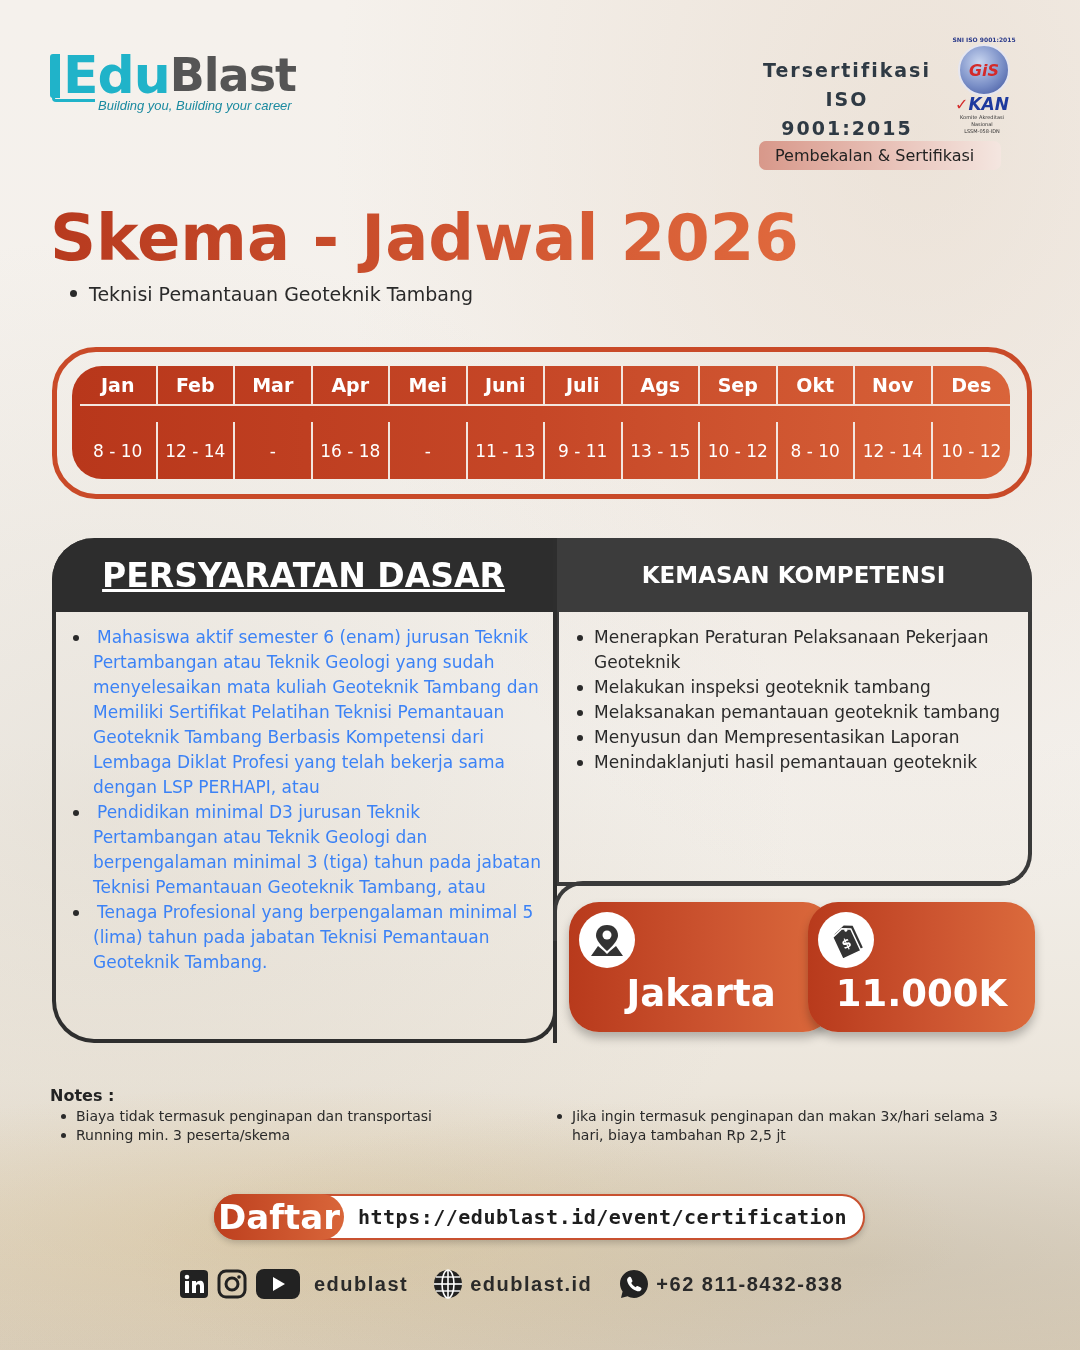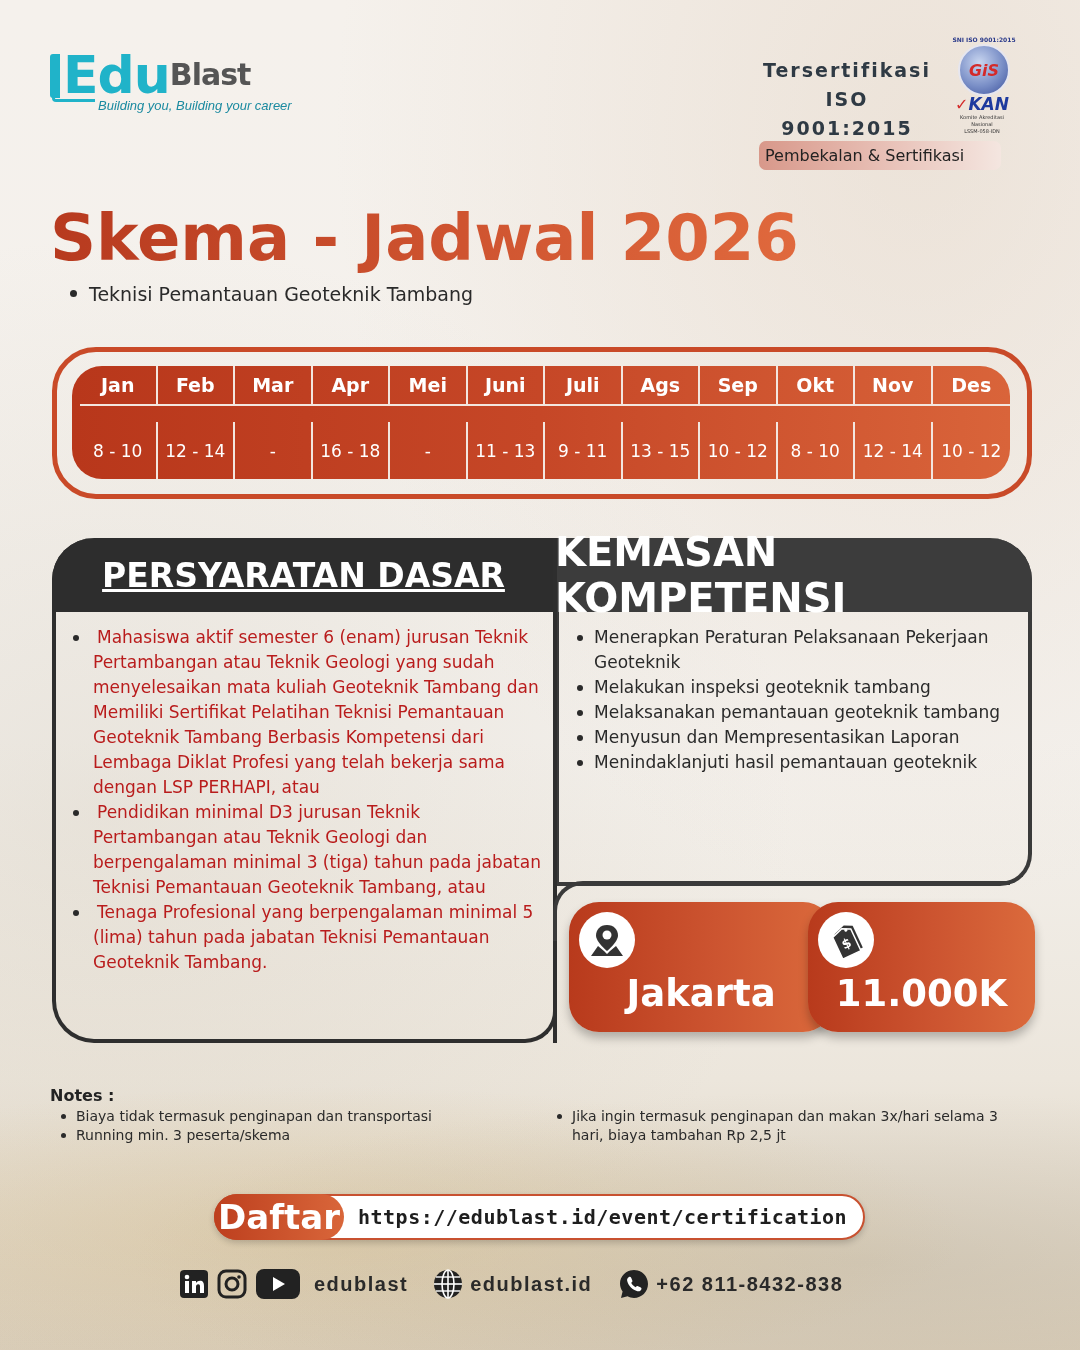--- a/index.html
+++ b/index.html
@@ -25,21 +25,21 @@
     .logo-word { display: flex; align-items: flex-end; height: 50px; }
     .logo-book {
       width: 10px; height: 44px; background: #20b3c9; border-radius: 3px 0 0 3px; margin-right: 3px;
       position: relative;
     }
     .logo-book::after {
       content: ""; position: absolute; left: 2px; bottom: -4px; width: 40px; height: 5px;
       border-bottom: 3px solid #20b3c9; border-left: 3px solid #20b3c9; border-radius: 0 0 0 4px;
     }
     .logo-edu { font-family: "DejaVu Sans", sans-serif; font-weight: bold; font-size: 52px; color: #20b3c9; letter-spacing: -1px; line-height: 46px; }
-    .logo-blast { font-family: "DejaVu Sans", sans-serif; font-weight: bold; font-size: 30px; color: #555555; letter-spacing: -1px; line-height: 46px; }
+    .logo-blast { font-family: "DejaVu Sans", sans-serif; font-weight: bold; font-size: 46px; color: #555555; letter-spacing: -1px; line-height: 46px; }
     .logo-tag { font-family: "Liberation Sans", sans-serif; font-style: italic; font-size: 13px; color: #1b8aa0; margin-left: 48px; margin-top: 0px; }
 
     
     .cert-text {
       position: absolute; left: 762px; top: 56px; width: 170px; text-align: center;
       font-family: "DejaVu Sans", sans-serif; font-size: 19px; font-weight: bold; color: #2f3a44; letter-spacing: 2px; line-height: 29px;
     }
     .gis-badge {
       position: absolute; left: 958px; top: 44px; width: 52px; height: 52px; border-radius: 50%;
       background: radial-gradient(circle at 40% 35%, #c9d6f0 0%, #7a8fc7 55%, #3a4f9a 100%);
@@ -49,21 +49,21 @@
     }
     .gis-arc { position: absolute; left: 952px; top: 36px; width: 64px; font-size: 6px; color: #2a3a8a; text-align: center; font-weight: bold; }
     .kan-logo { position: absolute; left: 950px; top: 94px; width: 64px; text-align: center; }
     .kan-word { font-family: "DejaVu Sans", sans-serif; font-weight: bold; font-style: italic; font-size: 17px; color: #1e3a9e; }
     .kan-check { color: #d42a2a; font-weight: bold; font-size: 16px; }
     .kan-sub { font-size: 5px; color: #333; line-height: 7px; }
 
     .pill-pembekalan {
       position: absolute; left: 759px; top: 141px; width: 242px; height: 29px; border-radius: 7px;
       background: linear-gradient(90deg, #d8988a 0%, #eac6bd 60%, #f4e6e0 100%);
-      font-family: "DejaVu Sans", sans-serif; font-size: 16px; color: #222; line-height: 29px; padding-left: 6px;
+      font-family: "DejaVu Sans", sans-serif; font-size: 16px; color: #222; line-height: 29px; padding-left: 16px;
     }
 
     
     .title {
       position: absolute; left: 50px; top: 198px;
       font-family: "DejaVu Sans", sans-serif; font-weight: bold; font-size: 64px; letter-spacing: 0px;
       background: linear-gradient(90deg, #b73a1f 0%, #cf5430 55%, #e0693d 100%);
       -webkit-background-clip: text; background-clip: text; color: transparent;
       line-height: 80px;
     }
@@ -104,34 +104,34 @@
       color: #fff; font-family: "DejaVu Sans", sans-serif; font-weight: bold; font-size: 33px;
       display: flex; align-items: center; justify-content: center; letter-spacing: 0px; text-decoration: underline;
     }
     .panel-right {
       position: absolute; left: 555px; top: 538px; width: 477px; height: 348px;
       border: 4px solid #3a3a3a; border-radius: 0 42px 32px 0; border-top: none;
     }
     .panel-right-head {
       position: absolute; left: 555px; top: 538px; width: 477px; height: 74px;
       background: #3c3c3c; border-radius: 0 42px 0 0;
-      color: #fff; font-family: "DejaVu Sans", sans-serif; font-weight: bold; font-size: 40px;
+      color: #fff; font-family: "DejaVu Sans", sans-serif; font-weight: bold; font-size: 23px;
       display: flex; align-items: center; justify-content: center;
     }
     .panel-divider { position: absolute; left: 553px; top: 538px; width: 4px; height: 505px; background: #2e2e2e; }
     .panel-bottom-curve {
       position: absolute; left: 553px; top: 881px; width: 60px; height: 60px;
       border-top: 4px solid #3a3a3a; border-left: 4px solid #3a3a3a; border-radius: 30px 0 0 0;
     }
     .panel-bottom-line { position: absolute; left: 590px; top: 881px; width: 420px; height: 4px; background: #3a3a3a; }
 
     .req-list { position: absolute; left: 70px; top: 625px; width: 475px; list-style: none; }
     .req-list li {
       position: relative; padding-left: 23px;
-      font-family: "DejaVu Sans", sans-serif; font-size: 17px; line-height: 25px; color: #b91c1c;
+      font-family: "DejaVu Sans", sans-serif; font-size: 17px; line-height: 25px; color: #3b82f6;
     }
     .req-list li::before {
       content: ""; position: absolute; left: 3px; top: 10px; width: 6px; height: 6px; border-radius: 50%; background: #2a2a2a;
     }
     .req-list li span { padding-left: 4px; }
 
     .comp-list { position: absolute; left: 574px; top: 625px; width: 452px; list-style: none; }
     .comp-list li {
       position: relative; padding-left: 20px;
       font-family: "DejaVu Sans", sans-serif; font-size: 17px; line-height: 25px; color: #2a2a2a;

